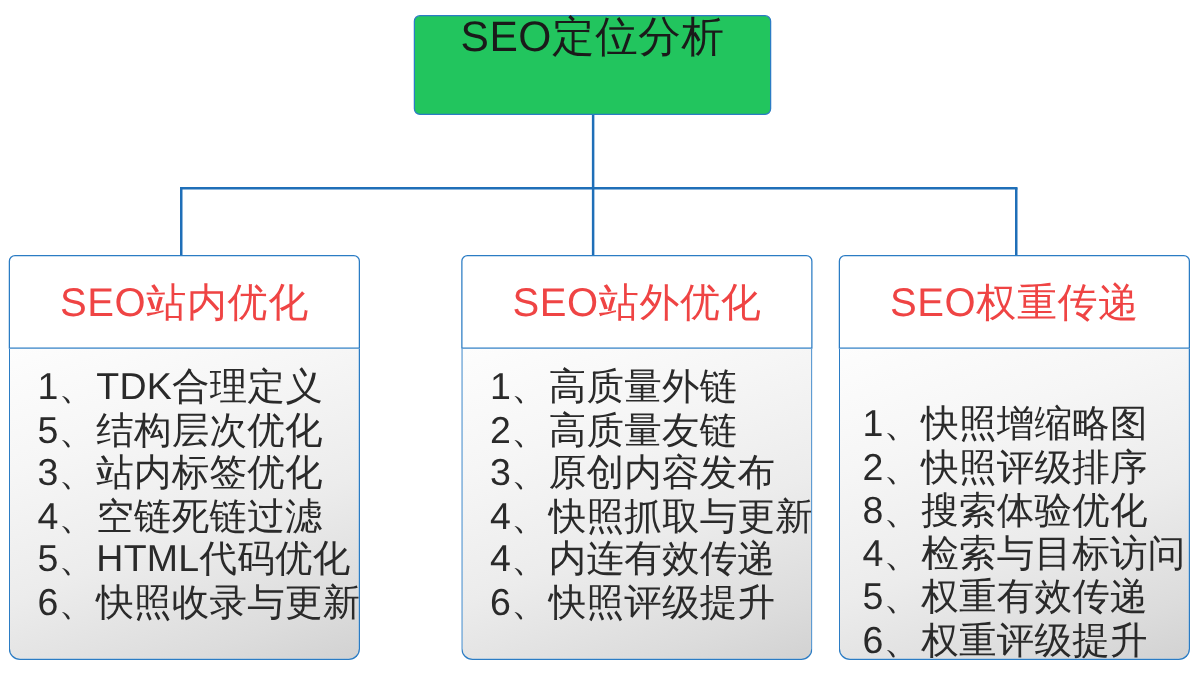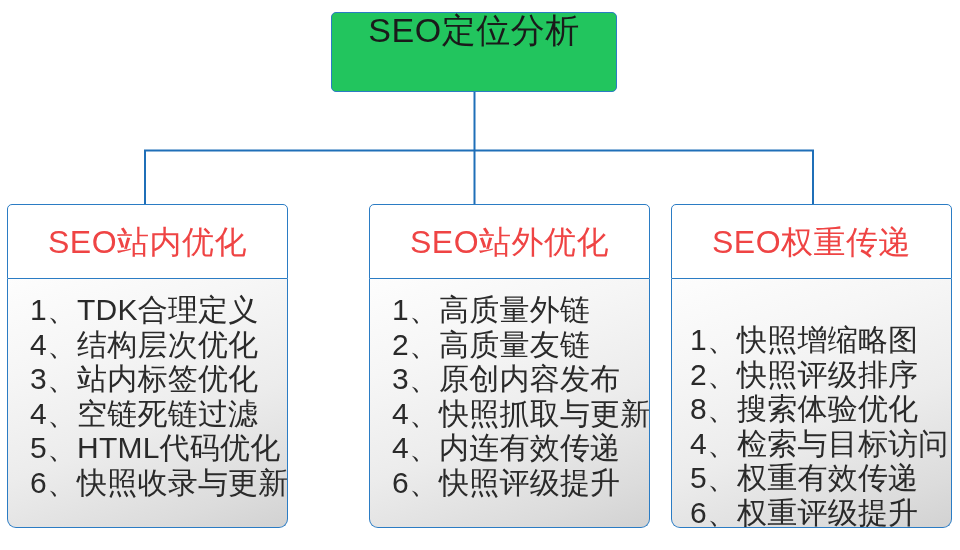--- a/index.html
+++ b/index.html
@@ -132,21 +132,21 @@
     <span class="root-title">SEO定位分析</span>
   </div>
 
   <div class="column col-1">
     <div class="col-header">
       <span class="col-header-text">SEO站内优化</span>
     </div>
     <div class="col-body">
       <ul class="item-list">
         <li>1、TDK合理定义</li>
-        <li>4、结构层次优化</li>
+        <li>5、结构层次优化</li>
         <li>3、站内标签优化</li>
         <li>4、空链死链过滤</li>
         <li>5、HTML代码优化</li>
         <li>6、快照收录与更新</li>
       </ul>
     </div>
   </div>
 
   <div class="column col-2">
     <div class="col-header">

